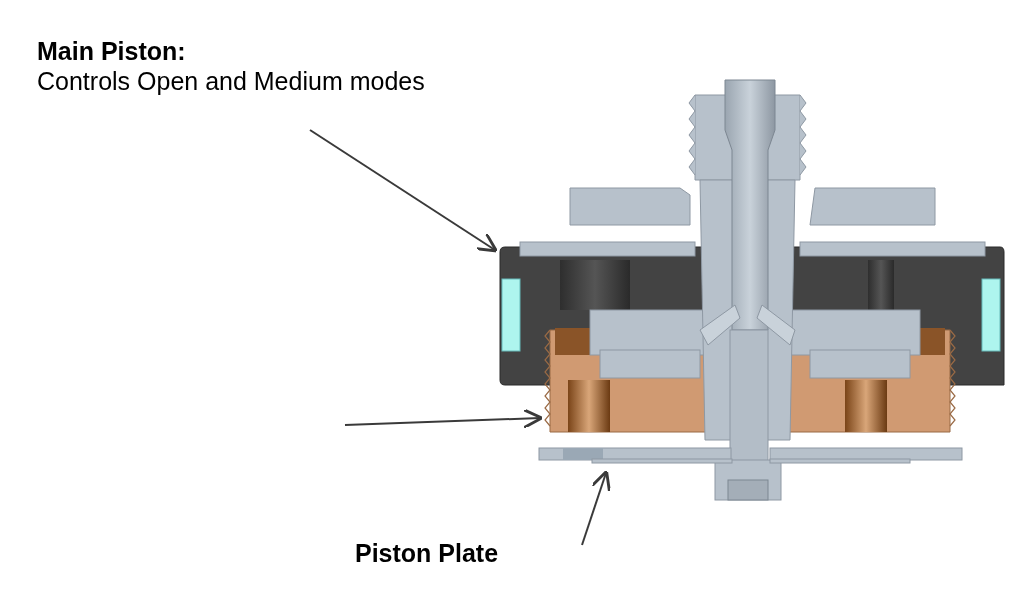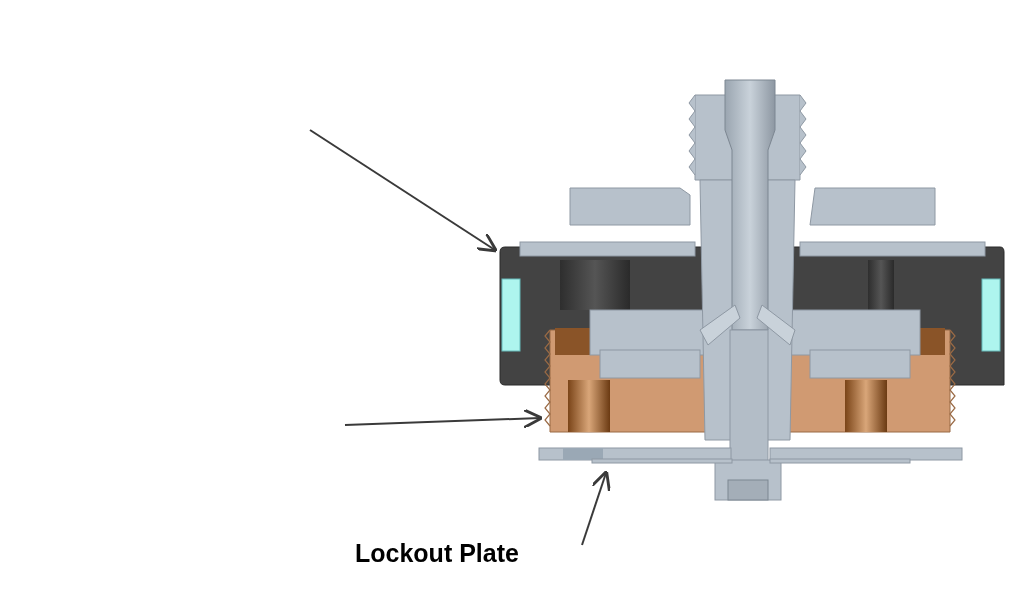--- a/index.html
+++ b/index.html
@@ -9,27 +9,29 @@
   .desc { font-size:25px; }
   #main-label { left:37px; top:36px; }
   #lockout-label { left:38px; top:402px; }
   #plate-label { left:355px; top:538px; }
   svg#diagram { position:absolute; left:0; top:0; }
 </style>
 </head>
 <body>
 
 <div class="label" id="main-label">
+  <div class="title">Main Piston:</div>
+  <div class="desc">Controls Open and Medium modes</div>
 </div>
 
 <div class="label" id="lockout-label">
 </div>
 
 <div class="label" id="plate-label">
-  <div class="title">Lockout Plate</div>
+  <div class="title">Piston Plate</div>
 </div>
 
 <svg id="diagram" width="1024" height="606" viewBox="0 0 1024 606">
   <defs>
     <linearGradient id="stemGrad" x1="0" x2="1" y1="0" y2="0">
       <stop offset="0" stop-color="#9aa5b0"></stop>
       <stop offset="0.5" stop-color="#c9d2da"></stop>
       <stop offset="1" stop-color="#8d97a2"></stop>
     </linearGradient>
     <linearGradient id="bronzeCyl" x1="0" x2="1" y1="0" y2="0">

